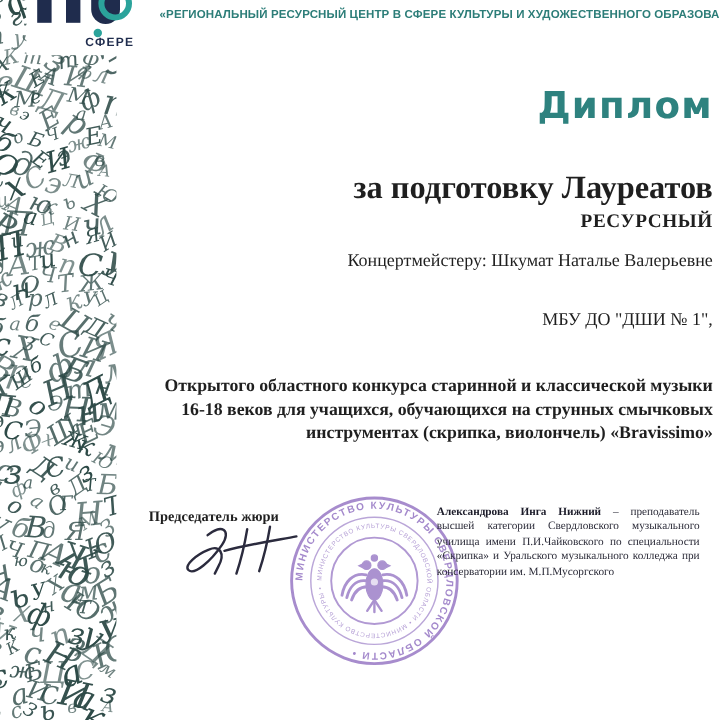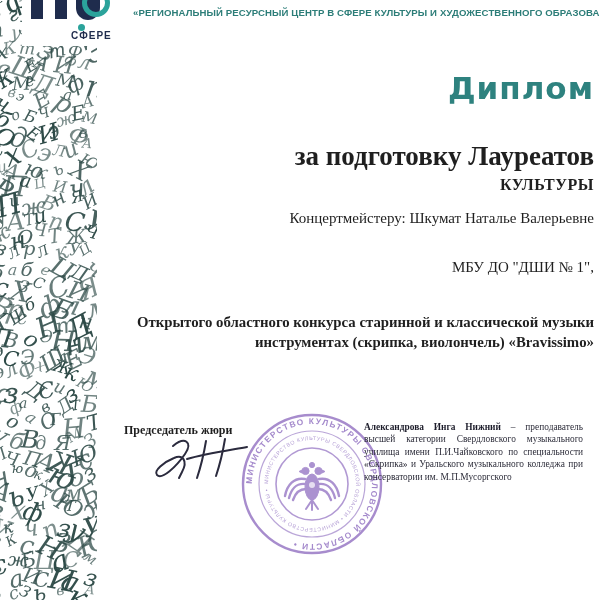--- a/index.html
+++ b/index.html
@@ -317,32 +317,33 @@
     <div class="logo-dot"></div>
     <div class="logo-caption">СФЕРЕ</div>
   </div>
 
   <div class="org-title">«РЕГИОНАЛЬНЫЙ РЕСУРСНЫЙ ЦЕНТР В СФЕРЕ КУЛЬТУРЫ И ХУДОЖЕСТВЕННОГО ОБРАЗОВАНИЯ»</div>
 
   <div class="content title">Диплом</div>
 
   <div class="content subtitle">за подготовку Лауреатов</div>
 
-  <div class="content presented">КУЛЬТУРЫ</div>
+  <div class="content presented">РЕСУРСНЫЙ</div>
 
   <div class="content recipients">
     <div>Концертмейстеру: Шкумат Наталье Валерьевне</div>
   </div>
 
   <div class="content organization">
     <div>МБУ ДО "ДШИ № 1",</div>
   </div>
 
   <div class="content competition">
     <div>Открытого областного конкурса старинной и классической музыки</div>
+    <div>16-18 веков для учащихся, обучающихся на струнных смычковых</div>
     <div>инструментах (скрипка, виолончель) «Bravissimo»</div>
   </div>
 
   <div class="jury-label">Председатель жюри</div>
 
   <svg class="signature" width="125" height="55" viewBox="0 0 125 55">
     <g fill="none" stroke="#2b2b3e" stroke-width="2" stroke-linecap="round">
       <path d="M30 12 C 42 2 50 8 42 20 C 33 33 19 46 14 41 C 10 37 21 28 31 24 C 40 20 45 27 39 38 L 36 44"></path>
       <path d="M63 7 C 61 19 58 32 54 44"></path>
       <path d="M82 5 C 80 17 77 30 73 42"></path>

